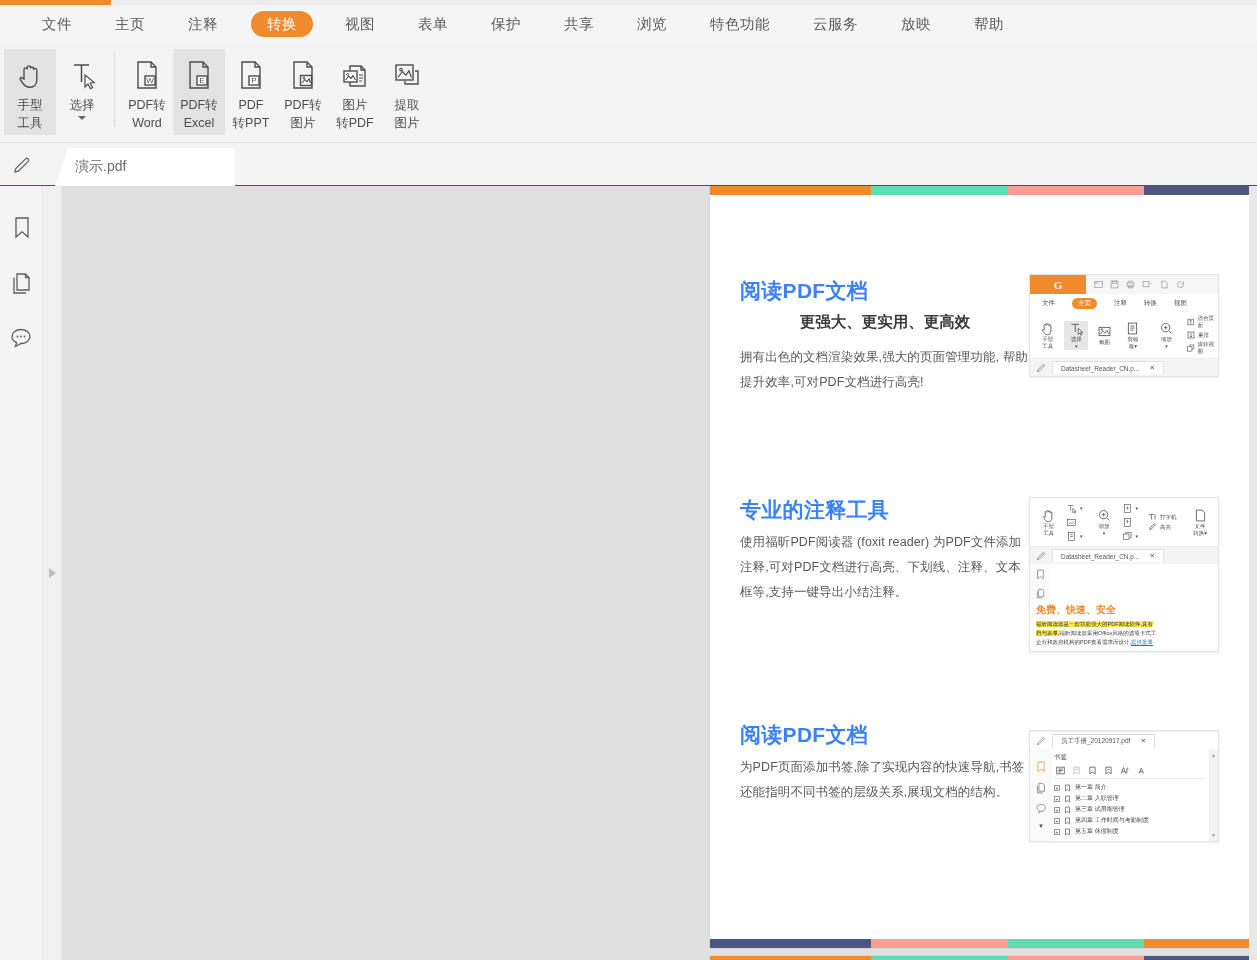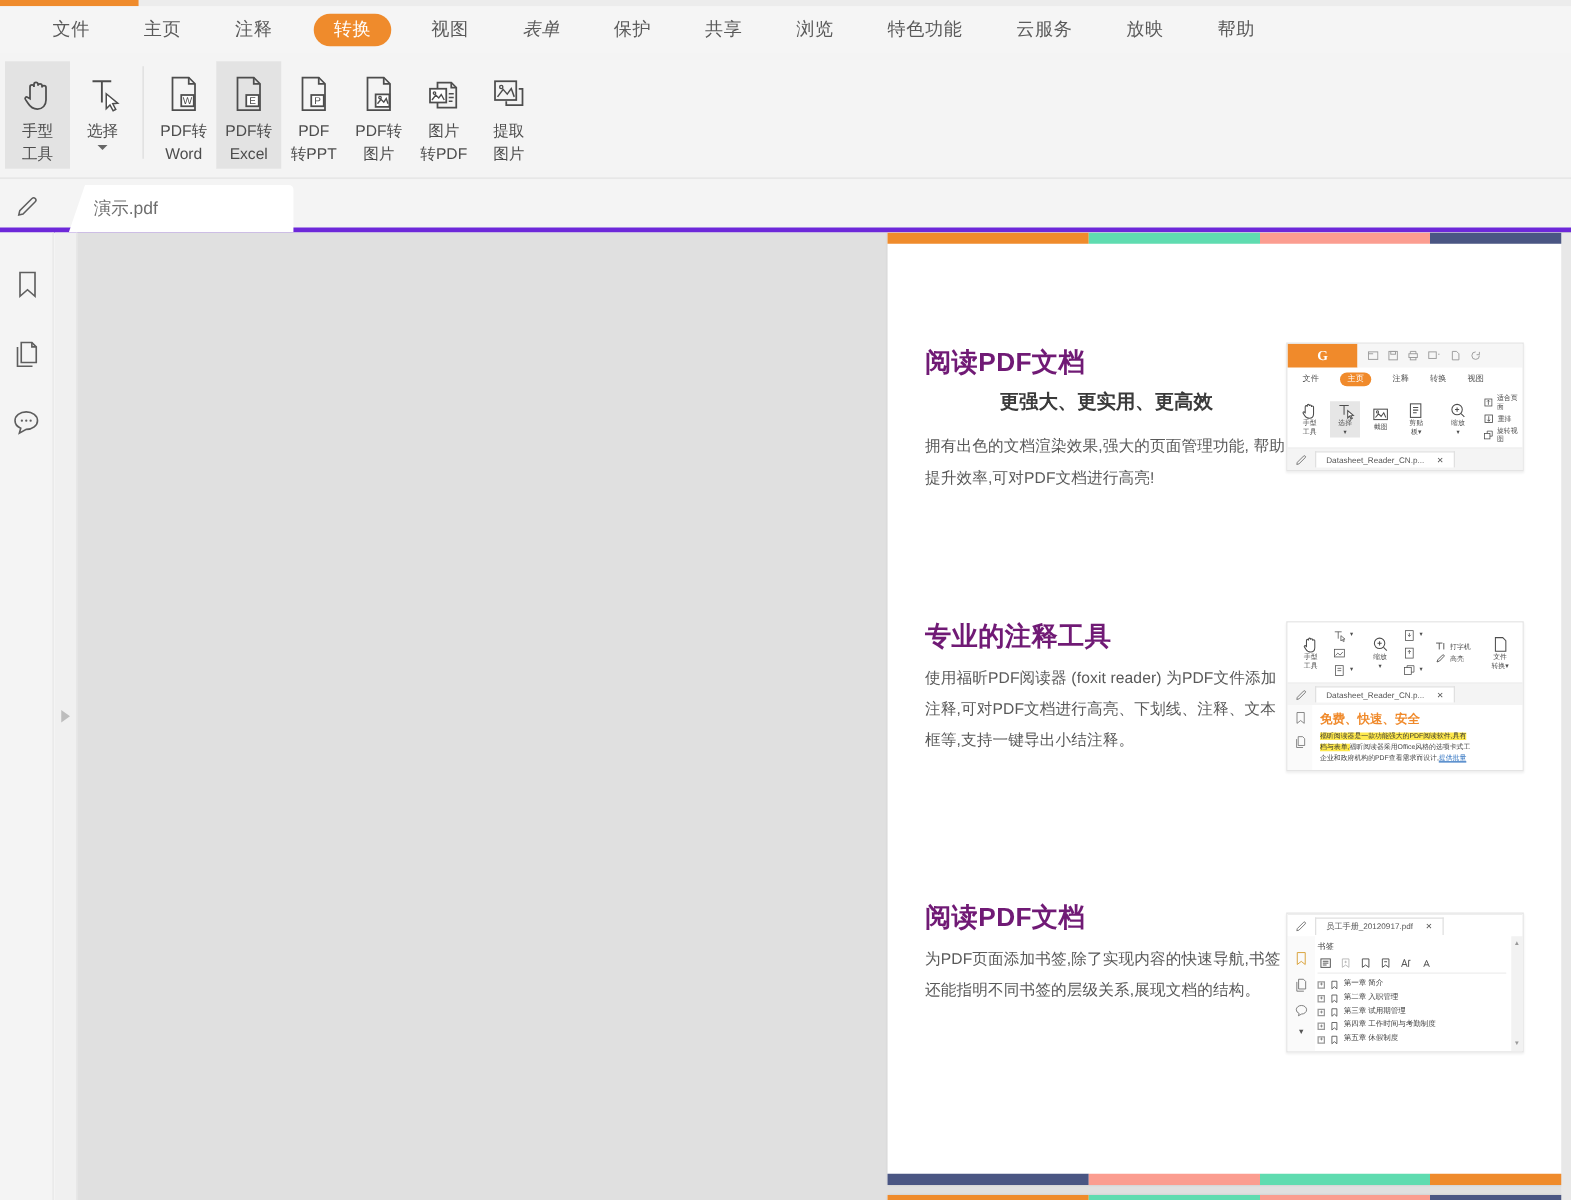--- a/index.html
+++ b/index.html
@@ -71,21 +71,21 @@
     background: #fff; border: 1px solid #b5b5b5;
     box-shadow: 2px 2px 4px rgba(0,0,0,.16);
     padding: 8px 10px 10px 10px; z-index: 60;
   }
   .tooltip .tt-title { font-size: 13.5px; font-weight: bold; color: #2b2b2b; line-height: 20px; }
   .tooltip .tt-body { font-size: 13.5px; color: #3c3c3c; line-height: 22px; margin-top: 3px; }
 
   
   .tabstrip {
     position: absolute; top: 144px; left: 0; width: 1257px; height: 42px;
-    background: #f4f4f4; border-bottom: 4px solid #6d28d9;
+    background: #f4f4f4; border-bottom: 1px solid #6d28d9;
   }
   .tab-edit-icon {
     position: absolute; left: 8px; top: 7px; width: 28px; height: 28px;
     display: flex; align-items: center; justify-content: center;
   }
   .doc-tab {
     position: absolute; left: 55px; top: 4px; height: 38px; width: 180px;
     background: #ffffff;
     border-top-right-radius: 4px;
     display: flex; align-items: center; padding-left: 20px;
@@ -129,21 +129,21 @@
   .page2 {
     position: absolute; left: 648px; top: 770px; width: 547px; height: 200px;
     background: #fff; box-shadow: 0 0 2px rgba(0,0,0,.12);
   }
   .colorbar { position: absolute; left: 0; width: 547px; height: 9px; display: flex; }
   .cb-seg { height: 9px; }
 
   .sect { position: absolute; left: 30px; width: 500px; display: flex; }
   .sect-text { width: 290px; }
   .sect-h1 {
-    font-size: 21px; font-weight: bold; color: #701a75;
+    font-size: 21px; font-weight: bold; color: #3b82f6;
     letter-spacing: .3px; margin: 0 0 7px 0; line-height: 26px;
   }
   .sect-h2 {
     font-size: 15.5px; font-weight: bold; color: #3a3a3a;
     margin: 0 0 12px 0; line-height: 22px; text-align: center;
   }
   .sect-p {
     font-size: 12.5px; color: #595959; line-height: 25px; margin: 0;
     letter-spacing: .1px;
   }
@@ -192,21 +192,21 @@
 
   <div class="top-accent"></div>
   <div class="top-accent-rest"></div>
 
   <div class="menubar" id="menubar" style="padding-left:32px;">
       <div class="menu-item" style="margin-right: 23px;">文件</div>
       <div class="menu-item" style="margin-right: 23px;">主页</div>
       <div class="menu-item" style="margin-right: 23px;">注释</div>
       <div class="menu-item active" style="margin-right: 22px;">转换</div>
       <div class="menu-item" style="margin-right: 23px;">视图</div>
-      <div class="menu-item" style="margin-right: 23px; font-style: italic;">表单</div>
+      <div class="menu-item" style="margin-right: 23px;">表单</div>
       <div class="menu-item" style="margin-right: 23px;">保护</div>
       <div class="menu-item" style="margin-right: 23px;">共享</div>
       <div class="menu-item" style="margin-right: 23px;">浏览</div>
       <div class="menu-item" style="margin-right: 23px;">特色功能</div>
       <div class="menu-item" style="margin-right: 23px;">云服务</div>
       <div class="menu-item" style="margin-right: 23px;">放映</div>
       <div class="menu-item" style="margin-right: 23px;">帮助</div>
     </div>
 
   <div class="ribbon" id="ribbon">
@@ -570,21 +570,21 @@
         </div>
         <div class="th-tabrow">
           <svg width="10" height="10" viewBox="0 0 14 14" fill="none" stroke="#6e6e6e" stroke-width="1">
               <path d="M2 12 L2.6 9.6 L9.6 2.6 A1.2 1.2 0 0 1 11.4 4.4 L4.4 11.4 Z"></path>
             </svg>
           <span class="th-tabname">
             <span>Datasheet_Reader_CN.p...</span>
             <b>✕</b>
           </span>
         </div>
-        <div style="display:flex;">
+        <div style="display:flex;flex-direction:column;">
           <div style="width:20px;display:flex;flex-direction:column;align-items:center;gap:8px;padding-top:5px;background:#fafafa;">
             <svg width="9" height="11" viewBox="0 0 14 17" fill="none" stroke="#6e6e6e" stroke-width="1">
                 <path d="M2.5 1.5 H11.5 V15 L7 11.5 L2.5 15 Z"></path>
               </svg>
             <svg width="9" height="11" viewBox="0 0 14 17" fill="none" stroke="#6e6e6e" stroke-width="1">
                 <path d="M4 2 H9.5 L12 4.5 V13 H4 Z"></path>
                 <path d="M2 5 V15.5 H10"></path>
               </svg>
           </div>
           <div class="th-body" style="flex:1;">

